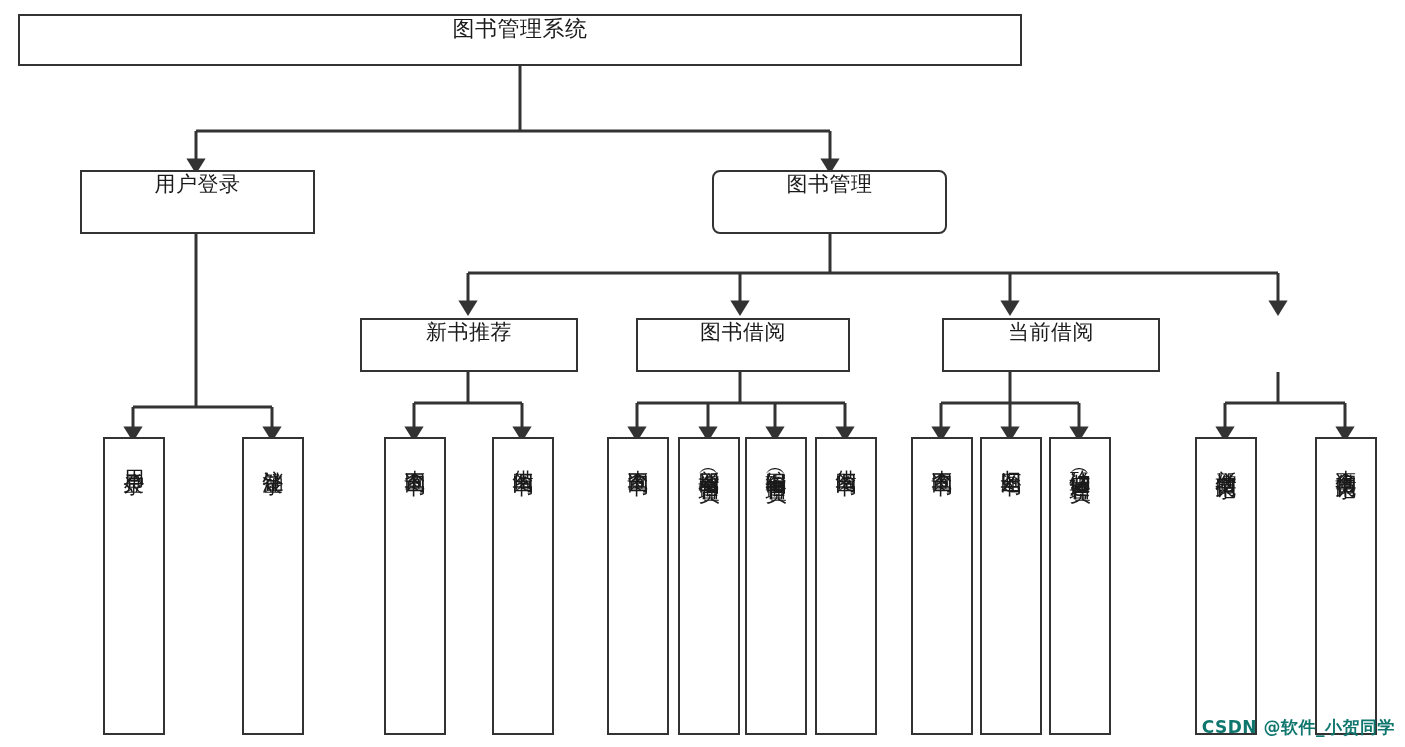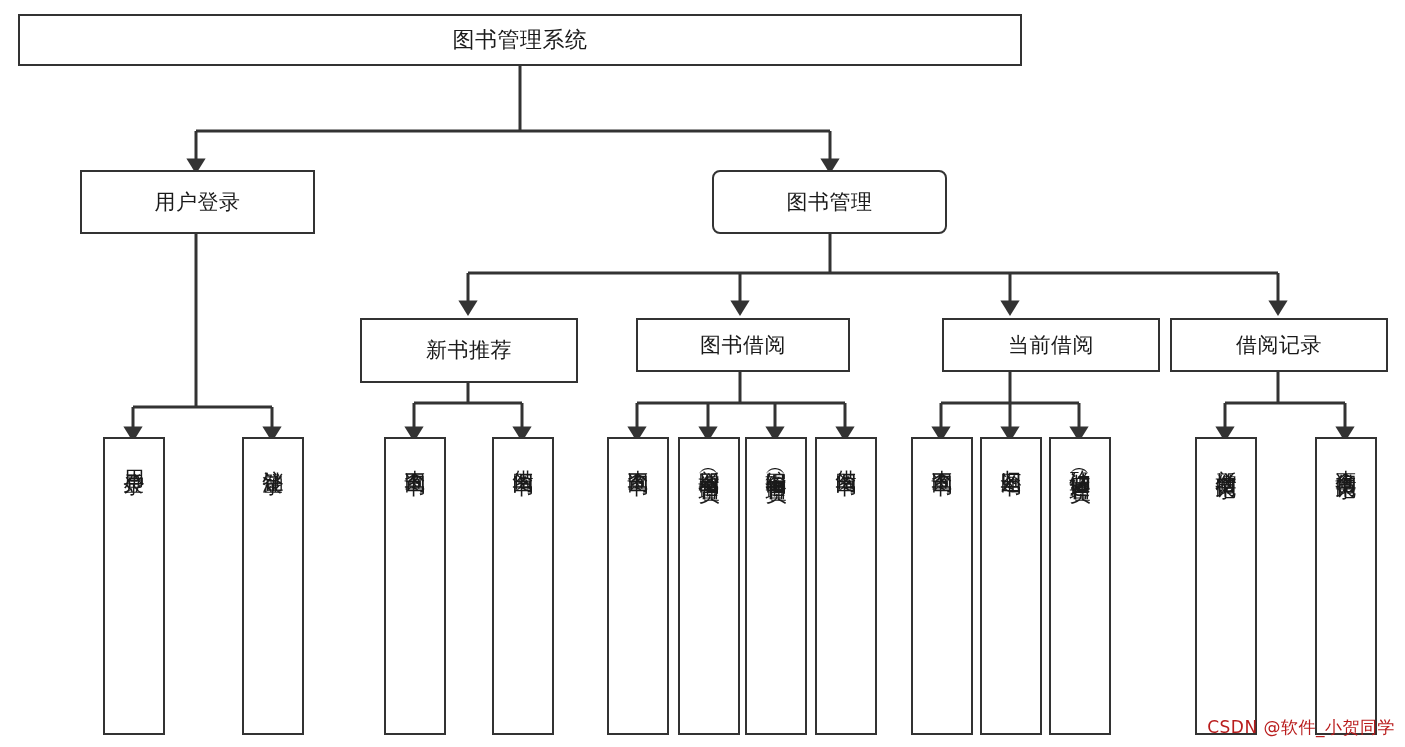--- a/index.html
+++ b/index.html
@@ -25,21 +25,20 @@
     width: 1405px;
     height: 747px;
     pointer-events: none;
   }
   .node {
     position: absolute;
     box-sizing: border-box;
     background: #ffffff;
     border: 2px solid #333333;
     display: flex;
-    align-items: center;
     justify-content: center;
     color: #1a1a1a;
   }
   .node .label {
     display: block;
     text-align: center;
     line-height: 1.18;
     letter-spacing: 0.5px;
   }
   
@@ -62,23 +61,24 @@
     font-size: 21px;
     line-height: 1.05;
     letter-spacing: 2px;
     white-space: nowrap;
   }
   #watermark {
     position: absolute;
     right: 10px;
     bottom: 8px;
     font-size: 17px;
-    color: #b91c1c;
+    color: #0f766e;
     white-space: nowrap;
     letter-spacing: 0.5px;
+    font-weight: bold;
   }
 </style>
 </head>
 <body>
 
 <div id="canvas">
 
   <svg id="edges" viewBox="0 0 1405 747" xmlns="http://www.w3.org/2000/svg">
     <defs>
       <marker id="arrow" markerWidth="9" markerHeight="9" refX="1.2" refY="3.2" orient="auto" markerUnits="strokeWidth">
@@ -136,35 +136,32 @@
   </div>
 
   <div class="node horiz" style="left:80px; top:170px; width:235px; height:64px;">
     <span class="label">用户登录</span>
   </div>
 
   <div class="node horiz" style="left:712px; top:170px; width:235px; height:64px;border-radius:8px;">
     <span class="label">图书管理</span>
   </div>
 
-  <div class="node horiz" style="left:360px; top:318px; width:218px; height:65px;">
+  <div class="node horiz" style="left:360px; top:318px; width:218px; height:54px;">
     <span class="label">新书推荐</span>
   </div>
 
   <div class="node horiz" style="left:636px; top:318px; width:214px; height:54px;">
     <span class="label">图书借阅</span>
   </div>
 
   <div class="node horiz" style="left:902px; top:318px; width:218px; height:54px;margin-left:40px;">
     <span class="label">当前借阅</span>
   </div>
 
-  <div class="node horiz" style="left:1170px; top:318px; width:218px; height:54px;">
-    <span class="label">借阅记录</span>
-  </div>
 
   <div class="node vert" style="left:103px; top:437px; width:62px; height:298px;">
     <span class="label">用户登录</span>
   </div>
 
   <div class="node vert" style="left:242px; top:437px; width:62px; height:298px;">
     <span class="label">注销登录</span>
   </div>
 
   <div class="node vert" style="left:384px; top:437px; width:62px; height:298px;">

